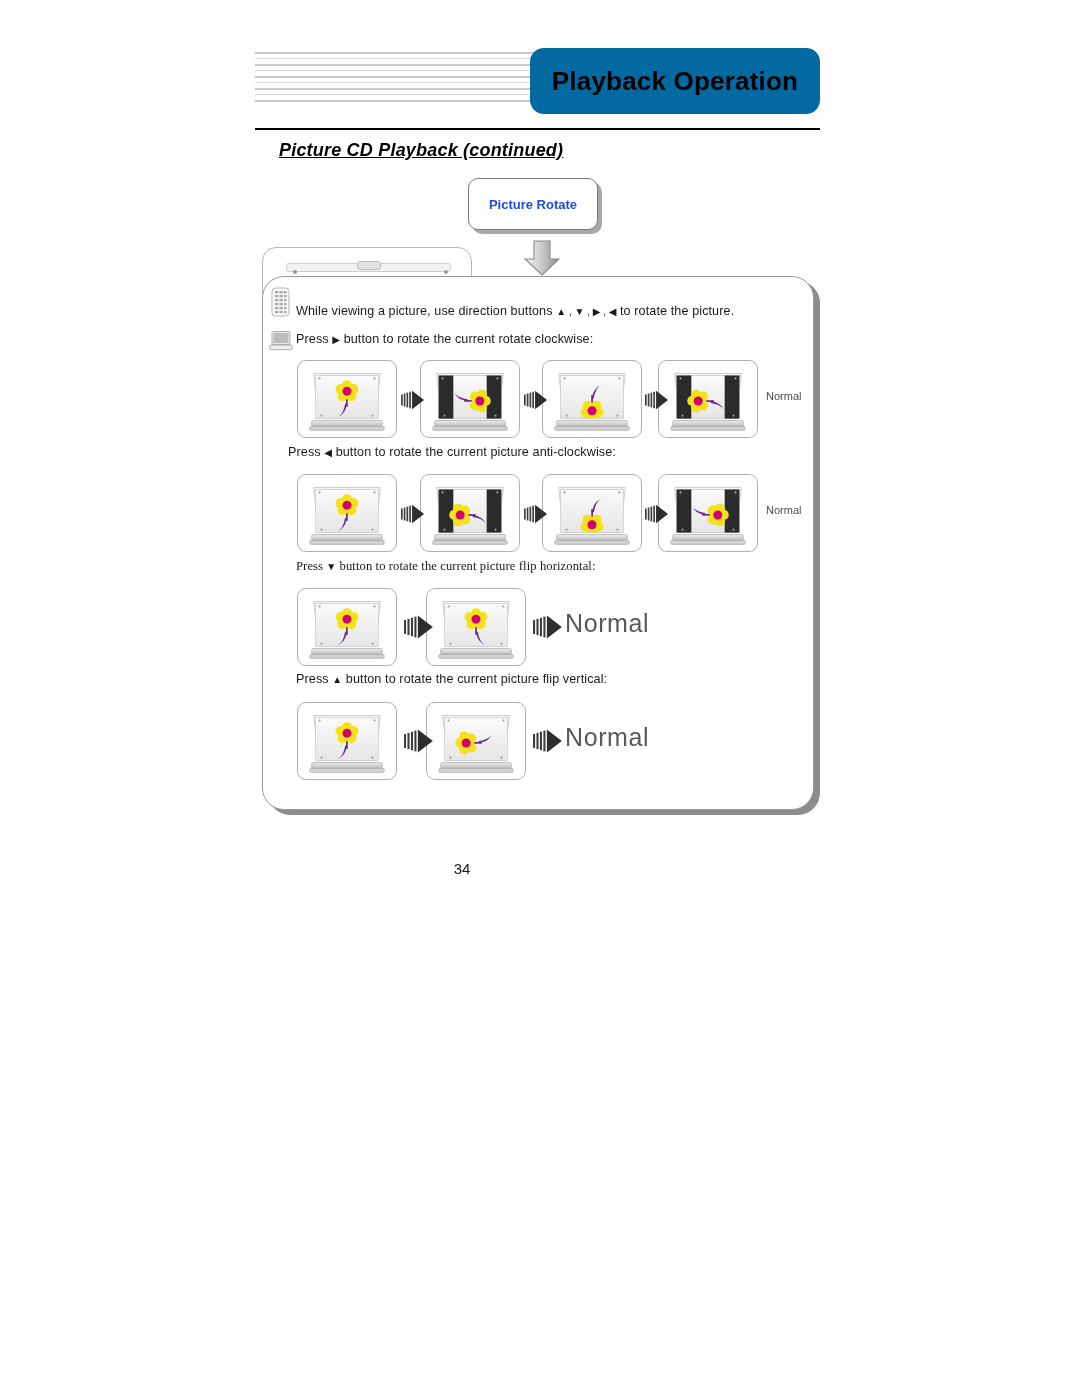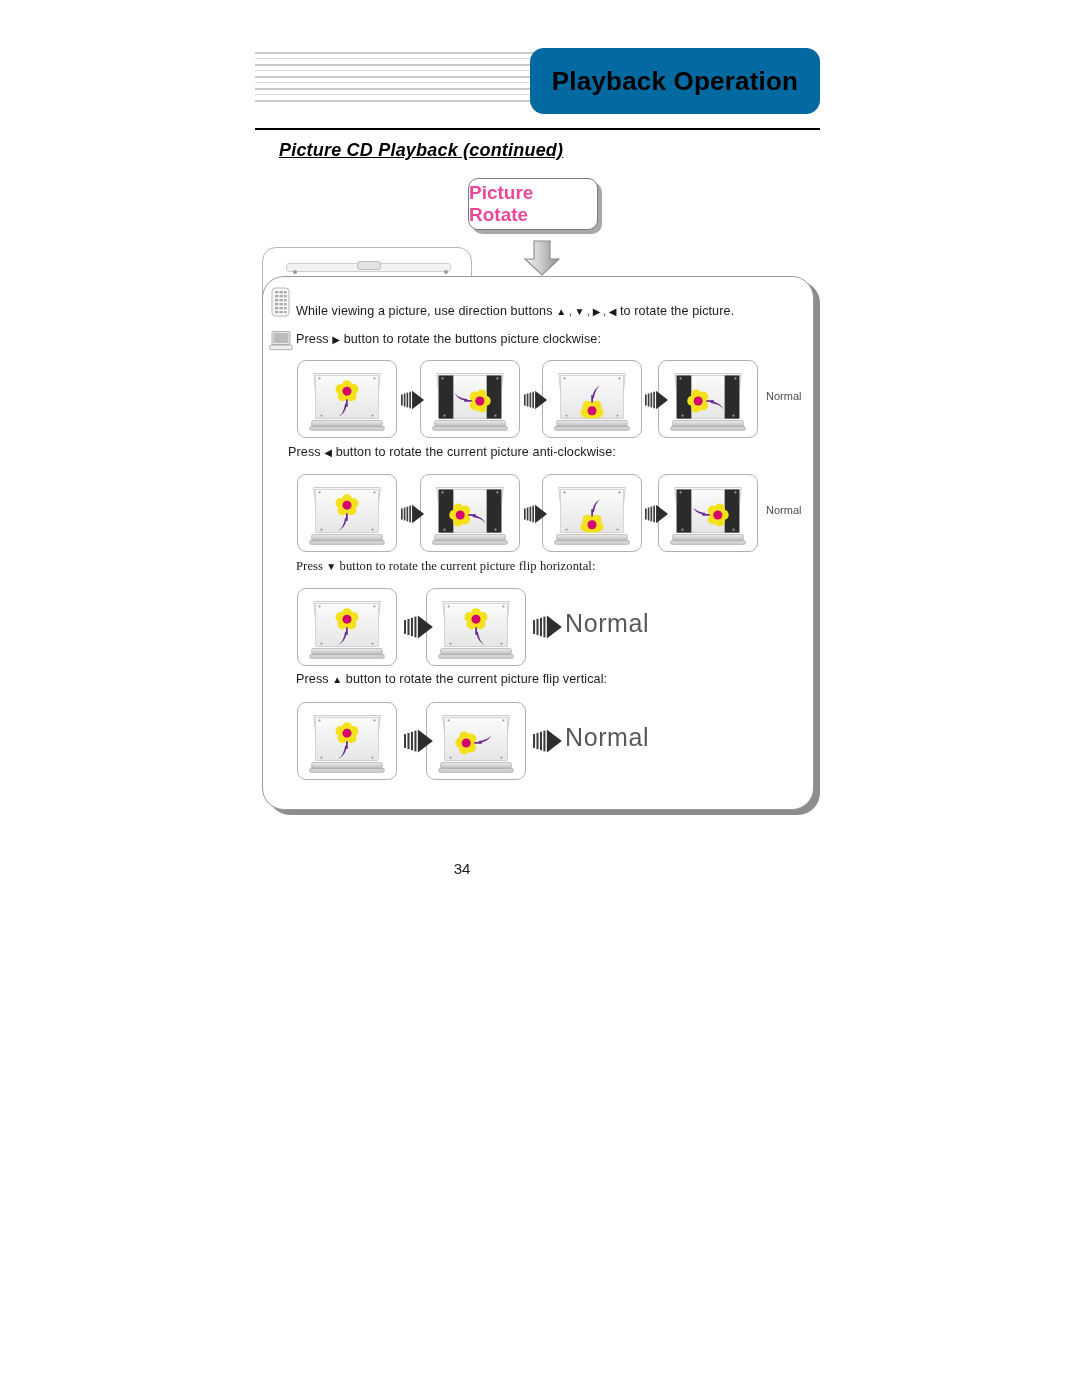--- a/index.html
+++ b/index.html
@@ -30,21 +30,21 @@
     color: #000; text-decoration: underline; letter-spacing: 0.2px; margin-left: 16px;
   }
 
   
   .rotate-box {
     position: absolute; left: 468px; top: 178px; width: 130px; height: 52px;
     background: #fff; border: 1.4px solid #7a7a7a; border-radius: 10px;
     box-shadow: 4px 4px 0 0 #a8a8a8;
     display: flex; align-items: center; justify-content: center;
   }
-  .rotate-box span { font-size: 19px; font-weight: bold; color: #ec4899; }
+  .rotate-box span { font-size: 13px; font-weight: bold; color: #1d4ed8; }
   .down-arrow { position: absolute; left: 523px; top: 240px; width: 38px; height: 36px; }
 
   
   .ghost-panel {
     position: absolute; left: 262px; top: 247px; width: 210px; height: 60px;
     background: #fff; border: 1.3px solid #b7b7b7; border-radius: 14px;
   }
   .ghost-bar {
     position: absolute; left: 286px; top: 263px; width: 165px; height: 9px;
     background: #f2f2f2; border: 1px solid #cfcfcf; border-radius: 3px;
@@ -171,21 +171,21 @@
 
   <div class="instr" style="left:296px; top:304px;">
     <span>While viewing a picture, use direction buttons</span>
     <span class="gl">▲ , ▼ , ▶ , ◀</span>
     <span>to rotate the picture.</span>
   </div>
 
   <div class="instr" style="left:296px; top:332px;">
     <span>Press</span>
     <span class="gl">▶</span>
-    <span>button to rotate the buttons picture clockwise:</span>
+    <span>button to rotate the current rotate clockwise:</span>
   </div>
 
   <div class="instr" style="left:288px; top:445px;">
     <span>Press</span>
     <span class="gl">◀</span>
     <span>button to rotate the current picture anti-clockwise:</span>
   </div>
 
   <div class="instr" style="left:296px; top:559px;font-family:Liberation Serif, serif;">
     <span>Press</span>

